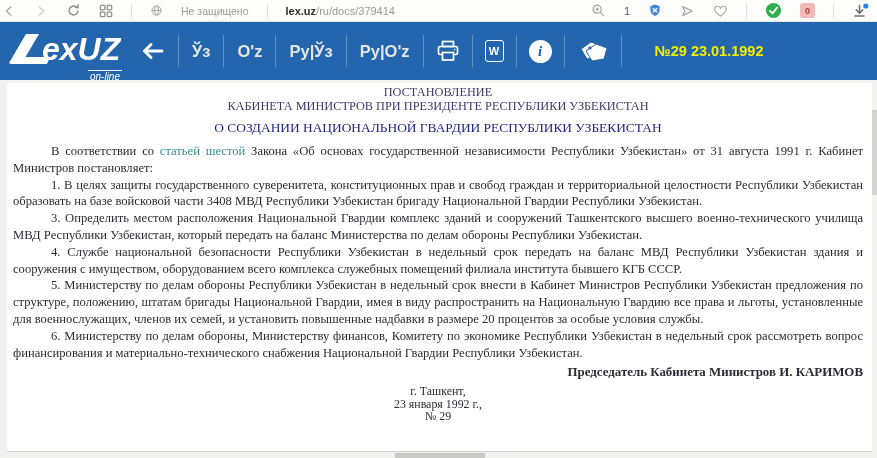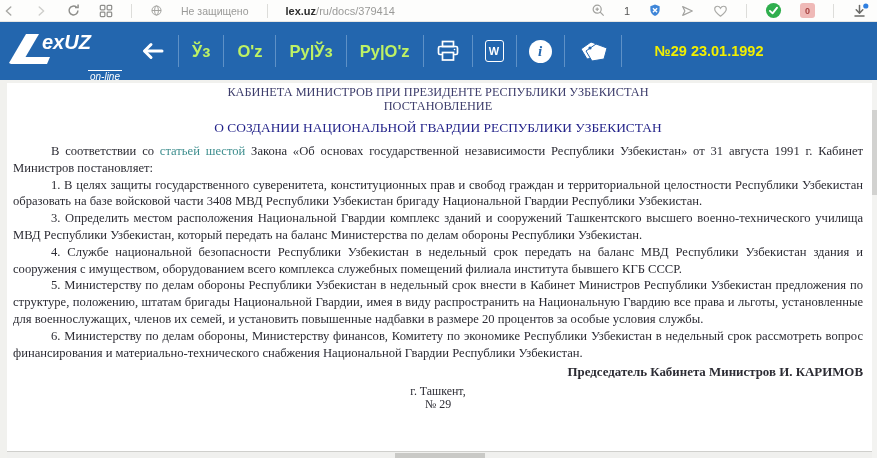--- a/index.html
+++ b/index.html
@@ -31,29 +31,29 @@
 
   
   .navbar {
     position:absolute; top:22px; left:0; width:877px; height:58px;
     background:#2366ae; display:flex; align-items:center; color:#fff;
   }
   .logo { width:122px; height:48px; position:relative; margin-left:6px; flex:none; }
   .logo-mark { position:absolute; left:2px; top:5px; }
   .logo-text {
     position:absolute; left:36px; top:4px; font-style:italic; font-weight:bold;
-    font-size:20px; letter-spacing:0px; color:#fff; font-family:"Liberation Sans",sans-serif;
+    font-size:32px; letter-spacing:0px; color:#fff; font-family:"Liberation Sans",sans-serif;
   }
   .logo-sub {
     position:absolute; right:6px; top:43px; font-size:10px; color:#fff;
     border-top:1px solid #fff; padding:0 2px; font-style:italic;
   }
   .nb-sep { width:1px; height:32px; background:#5e91c7; flex:none; }
   .nav-btn {
-    padding:0 13px; font-weight:bold; font-size:16.5px; color:#bef264;
+    padding:0 13px; font-weight:bold; font-size:16.5px; color:#e5e5e5;
     white-space:nowrap; cursor:default;
   }
   .nav-icon-btn { padding:0 12px; display:flex; align-items:center; }
   .doc-ref { margin-left:12px; color:#f3ef00; font-weight:bold; font-size:14.5px; white-space:nowrap;padding-left:21px; }
   .word-box {
     width:19px; height:22px; border:1.6px solid #fff; border-radius:3px;
     display:flex; align-items:center; justify-content:center;
     font-size:11px; font-weight:bold; color:#fff; position:relative;
   }
   .info-circle {
@@ -247,35 +247,36 @@
         </svg>
     </span>
     <span class="nb-sep"></span>
 
     <span class="doc-ref">№29 23.01.1992</span>
   </div>
 
   <div class="doc-area">
     <div class="white-page">
       <div class="content">
+        <p class="doc-h">ПОСТАНОВЛЕНИЕ</p>
         <p class="doc-h">КАБИНЕТА МИНИСТРОВ ПРИ ПРЕЗИДЕНТЕ РЕСПУБЛИКИ УЗБЕКИСТАН</p>
-        <p class="doc-h">ПОСТАНОВЛЕНИЕ</p>
         <p class="doc-title">О СОЗДАНИИ НАЦИОНАЛЬНОЙ ГВАРДИИ РЕСПУБЛИКИ УЗБЕКИСТАН</p>
 
         <p class="body-p"><span>В соответствии со </span><a class="doc-link" href="#">статьей шестой</a><span> Закона «Об основах государственной независимости Республики Узбекистан» от 31 августа 1991 г. Кабинет Министров постановляет:</span></p>
 
         <p class="body-p">1. В целях защиты государственного суверенитета, конституционных прав и свобод граждан и территориальной целостности Республики Узбекистан образовать на базе войсковой части 3408 МВД Республики Узбекистан бригаду Национальной Гвардии Республики Узбекистан.</p>
         <p class="body-p">3. Определить местом расположения Национальной Гвардии комплекс зданий и сооружений Ташкентского высшего военно-технического училища МВД Республики Узбекистан, который передать на баланс Министерства по делам обороны Республики Узбекистан.</p>
         <p class="body-p">4. Службе национальной безопасности Республики Узбекистан в недельный срок передать на баланс МВД Республики Узбекистан здания и сооружения с имуществом, оборудованием всего комплекса служебных помещений филиала института бывшего КГБ СССР.</p>
         <p class="body-p">5. Министерству по делам обороны Республики Узбекистан в недельный срок внести в Кабинет Министров Республики Узбекистан предложения по структуре, положению, штатам бригады Национальной Гвардии, имея в виду распространить на Национальную Гвардию все права и льготы, установленные для военнослужащих, членов их семей, и установить повышенные надбавки в размере 20 процентов за особые условия службы.</p>
         <p class="body-p">6. Министерству по делам обороны, Министерству финансов, Комитету по экономике Республики Узбекистан в недельный срок рассмотреть вопрос финансирования и материально-технического снабжения Национальной Гвардии Республики Узбекистан.</p>
 
         <p class="sig">Председатель Кабинета Министров И. КАРИМОВ</p>
 
         <p class="foot">г. Ташкент,</p>
+        <p class="foot" style="margin-top:0;">23 января 1992 г.,</p>
         <p class="foot" style="margin-top:0;">№ 29</p>
       </div>
     </div>
 
     <div class="vscroll">
       <div class="thumb"></div>
     </div>
     <div class="hscroll">
       <div class="thumb"></div>
     </div>

